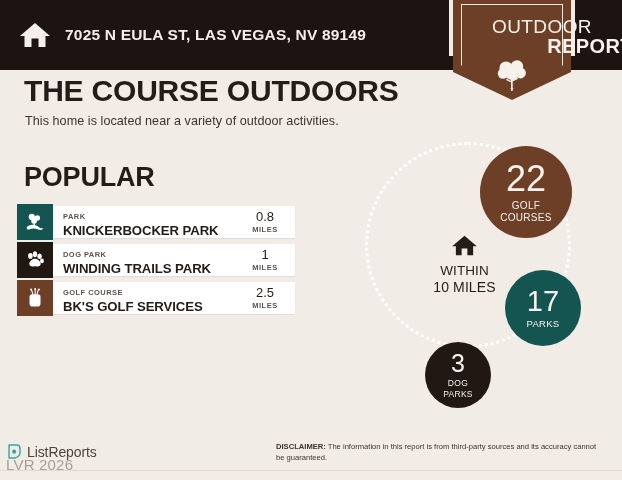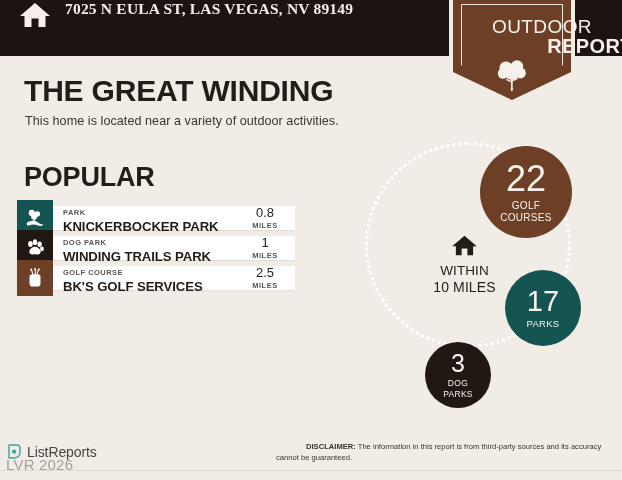--- a/index.html
+++ b/index.html
@@ -8,23 +8,23 @@
     background:#f2ece7;
     font-family:"Liberation Sans", sans-serif;
     overflow:hidden;
     position:relative;
     color:#241c17;
   }
   .page{position:absolute;inset:0;background:#f2ece7;}
 
   
   .header{
-    position:absolute;left:0;top:0;width:622px;height:56px;
+    position:absolute;left:0;top:0;width:622px;height:70px;
     background:#1d1411;
-    display:flex;align-items:flex-start;font-family:Liberation Serif, serif;
+    display:flex;align-items:center;
   }
   .header-house{
     margin-left:18px;width:34px;height:30px;flex:0 0 auto;
     display:flex;align-items:center;justify-content:center;
   }
   .header-addr{
     margin-left:13px;color:#f4efe9;
     font-size:15.5px;font-weight:700;letter-spacing:.2px;
     white-space:nowrap;
   }
@@ -66,21 +66,21 @@
     font-size:12.6px;color:#3b332d;letter-spacing:.05px;
   }
   .popular{
     position:absolute;left:24px;top:162px;
     font-size:27px;font-weight:700;color:#241c17;letter-spacing:-.2px;
   }
 
   
   .cards{position:absolute;left:17px;top:206px;width:278px;}
   .card{
-    position:relative;height:24px;background:#ffffff;
+    position:relative;height:32px;background:#ffffff;
     margin-bottom:6px;display:flex;align-items:center;
     box-shadow:0 1px 1px rgba(0,0,0,.06);
   }
   .card-icon{
     width:36px;height:36px;flex:0 0 auto;
     display:flex;align-items:center;justify-content:center;
   }
   .card-text{flex:1 1 auto;margin-left:10px;line-height:1.05;}
   .card-cat{font-size:7.5px;font-weight:700;letter-spacing:.45px;color:#5d554e;}
   .card-name{font-size:13.2px;font-weight:700;color:#241c17;letter-spacing:-.1px;margin-top:2px;}
@@ -130,21 +130,21 @@
   .logo-mark{width:17px;height:17px;margin-right:4px;}
   .logo-text{font-size:14px;color:#4a443f;letter-spacing:-.1px;}
   .watermark{
     position:absolute;left:6px;top:456px;
     font-size:15px;color:#8d867f;opacity:.75;letter-spacing:.2px;
   }
   .disclaimer{
     position:absolute;left:276px;top:441px;width:330px;
     font-size:7.6px;line-height:1.5;color:#3b332d;
   }
-  .disclaimer b{font-weight:700;margin-left:30px;}
+  .disclaimer b{font-weight:700;}
 </style>
 </head>
 <body>
 
 <div class="page">
 
   <div class="header">
     <span class="header-house">
       <svg width="32" height="28" viewBox="0 0 32 28" aria-hidden="true">
         <path d="M16 2 L31 15 L26.5 15 L26.5 26 L19.5 26 L19.5 17.5 L12.5 17.5 L12.5 26 L5.5 26 L5.5 15 L1 15 Z" fill="#f4efe9"></path>
@@ -167,21 +167,21 @@
         <circle cx="15" cy="14.5" r="7.4"></circle>
         <circle cx="23.5" cy="15" r="5.4"></circle>
         <circle cx="6" cy="15.5" r="5.2"></circle>
         <rect x="14" y="16" width="1.7" height="17"></rect>
         <rect x="9" y="22" width="6" height="1.4" transform="rotate(24 12 22.7)"></rect>
         <rect x="15" y="21" width="6" height="1.4" transform="rotate(-24 18 21.7)"></rect>
       </g>
     </svg>
   </div>
 
-  <div class="title">THE GREAT WINDING</div>
+  <div class="title">THE COURSE OUTDOORS</div>
   <div class="subtitle">This home is located near a variety of outdoor activities.</div>
   <div class="popular">POPULAR</div>
 
   <div class="cards">
 
     <div class="card">
       <span class="card-icon" style="background:#145551;">
         <svg width="22" height="22" viewBox="0 0 24 24" aria-hidden="true">
           <g fill="#ffffff">
             <circle cx="8.5" cy="6.5" r="3.4"></circle>

